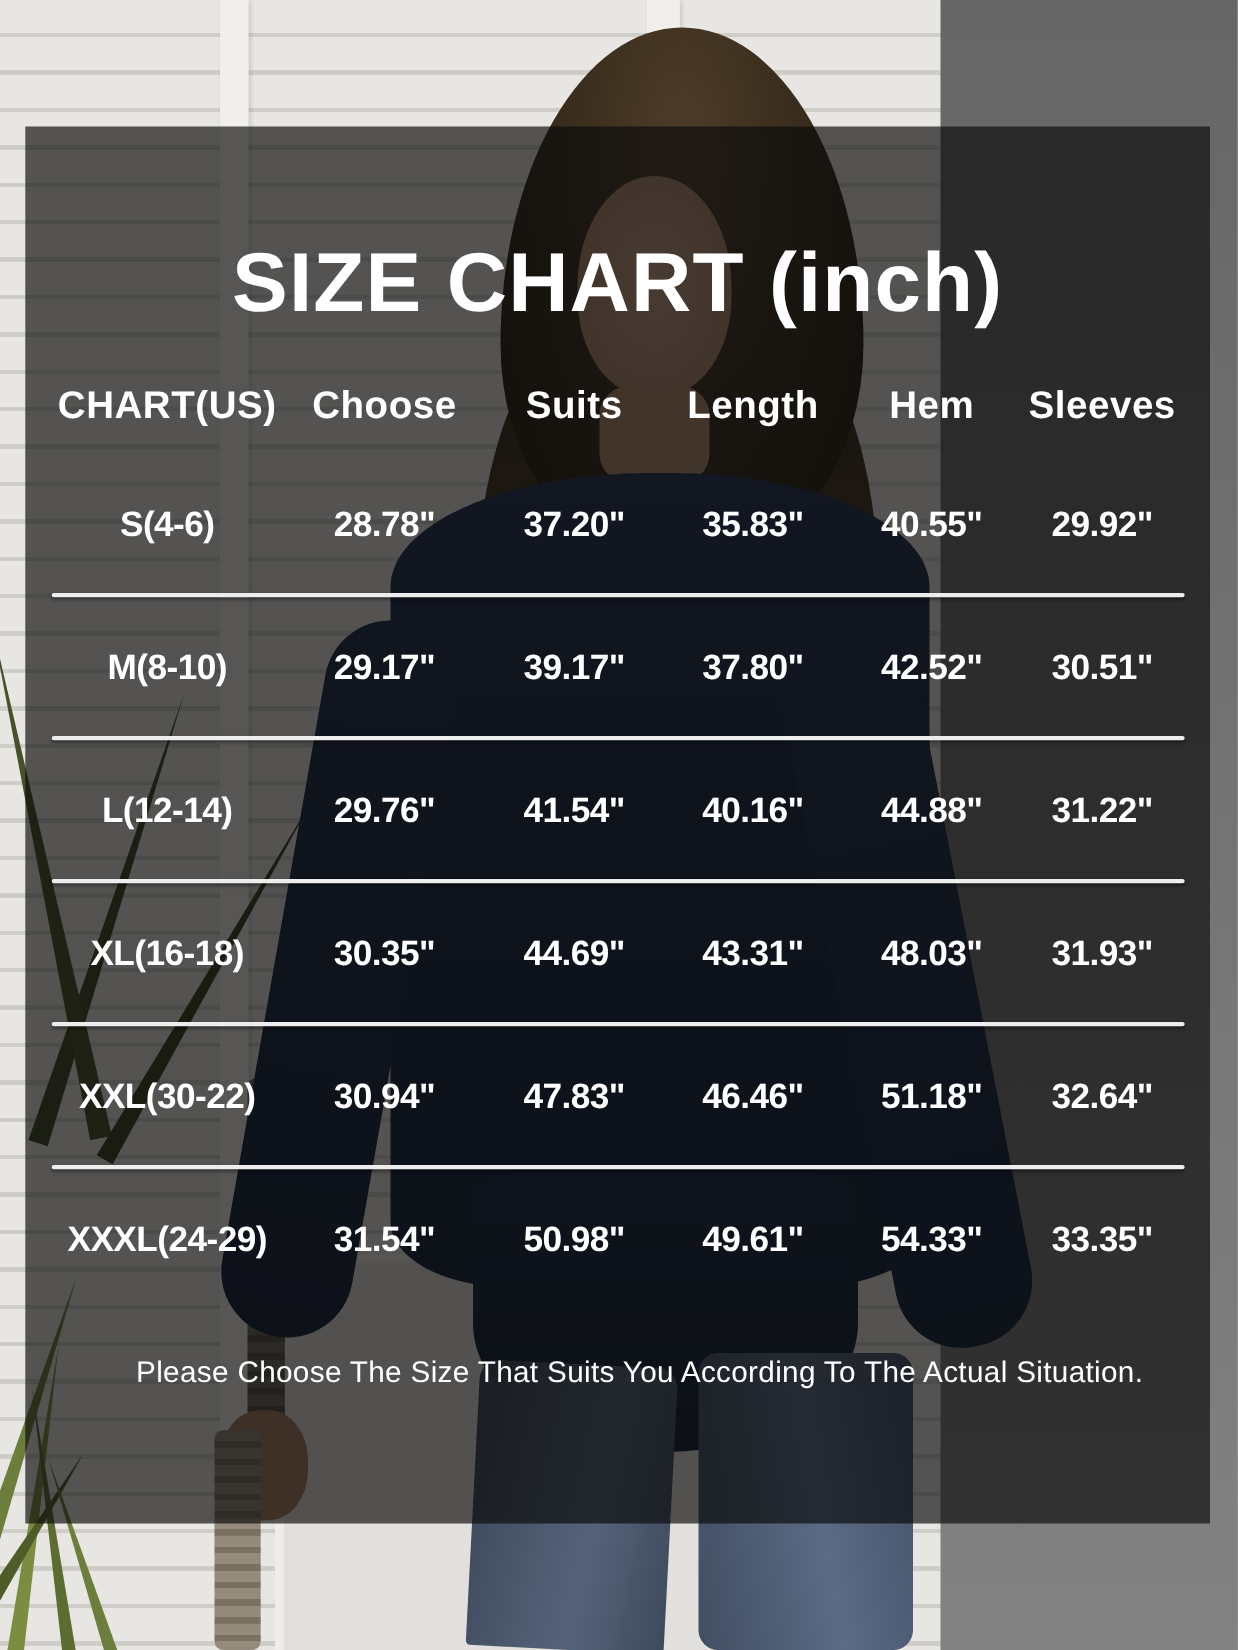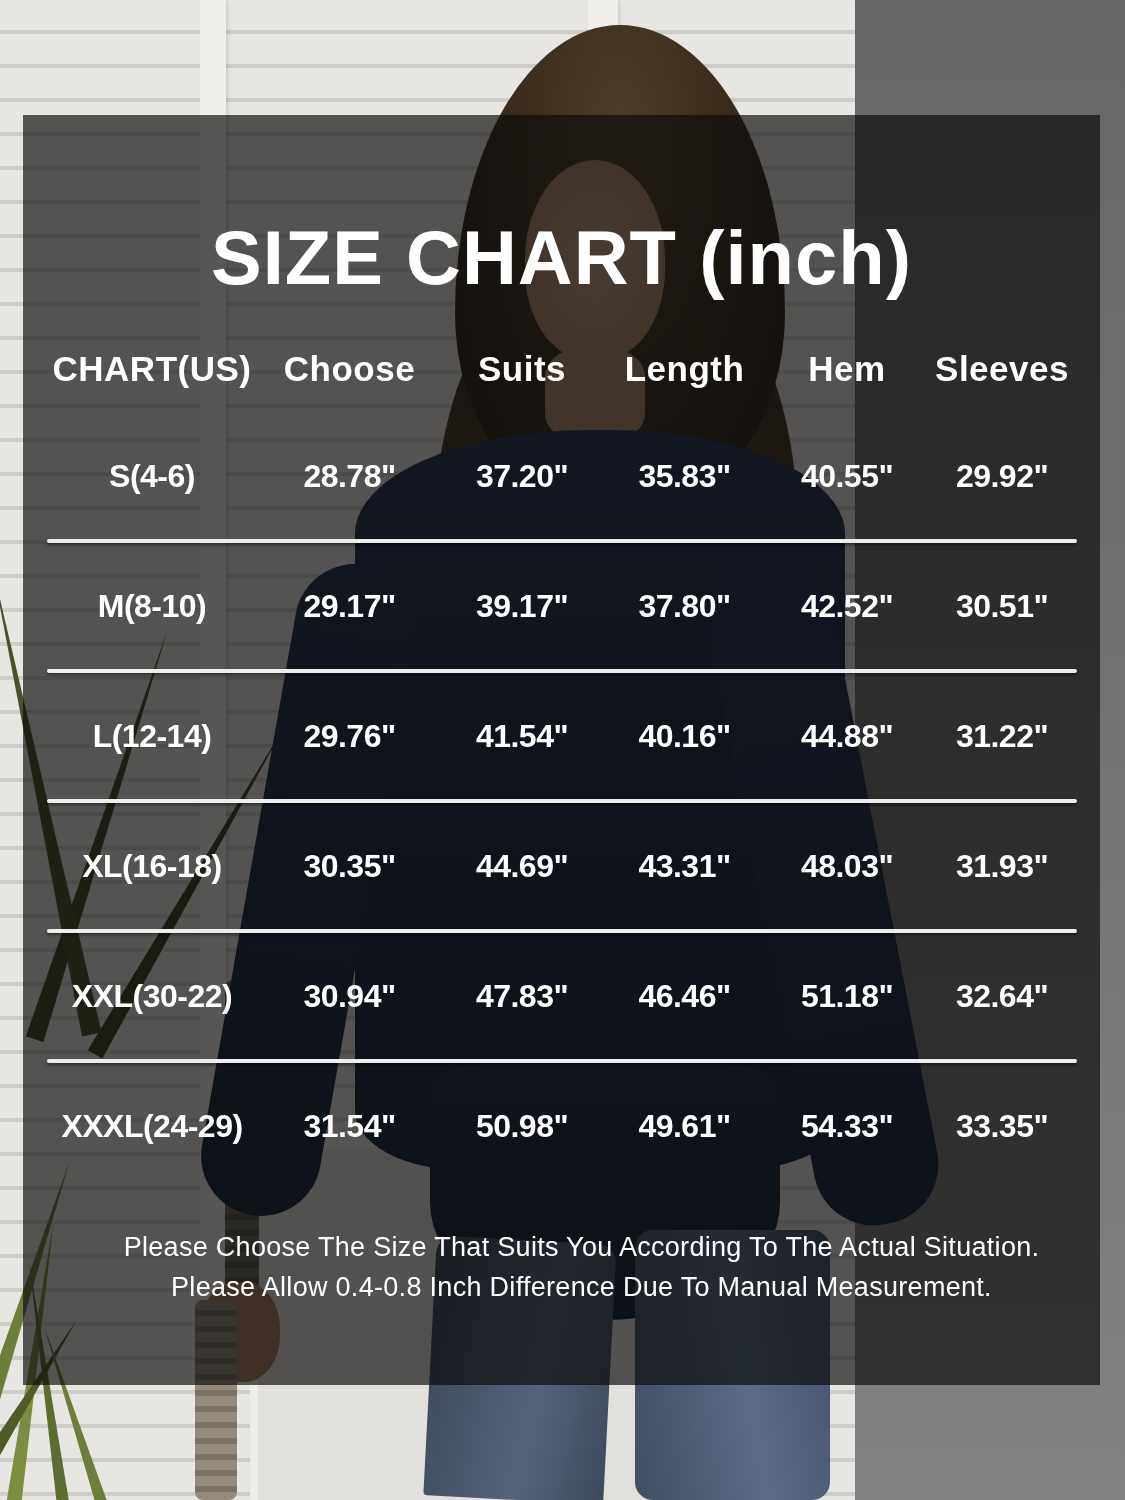--- a/index.html
+++ b/index.html
@@ -193,17 +193,16 @@
         <div class="cell">50.98"</div>
         <div class="cell">49.61"</div>
         <div class="cell">54.33"</div>
         <div class="cell">33.35"</div>
       </div>
 
     </div>
 
     <div class="footnote">
       <div>Please Choose The Size That Suits You According To The Actual Situation.</div>
-      <div>Please Allow 0.4-0.8 Inch Difference Due To Manual Measurement.</div>
     </div>
 
   </div>
 </div>
 
 </body></html>

